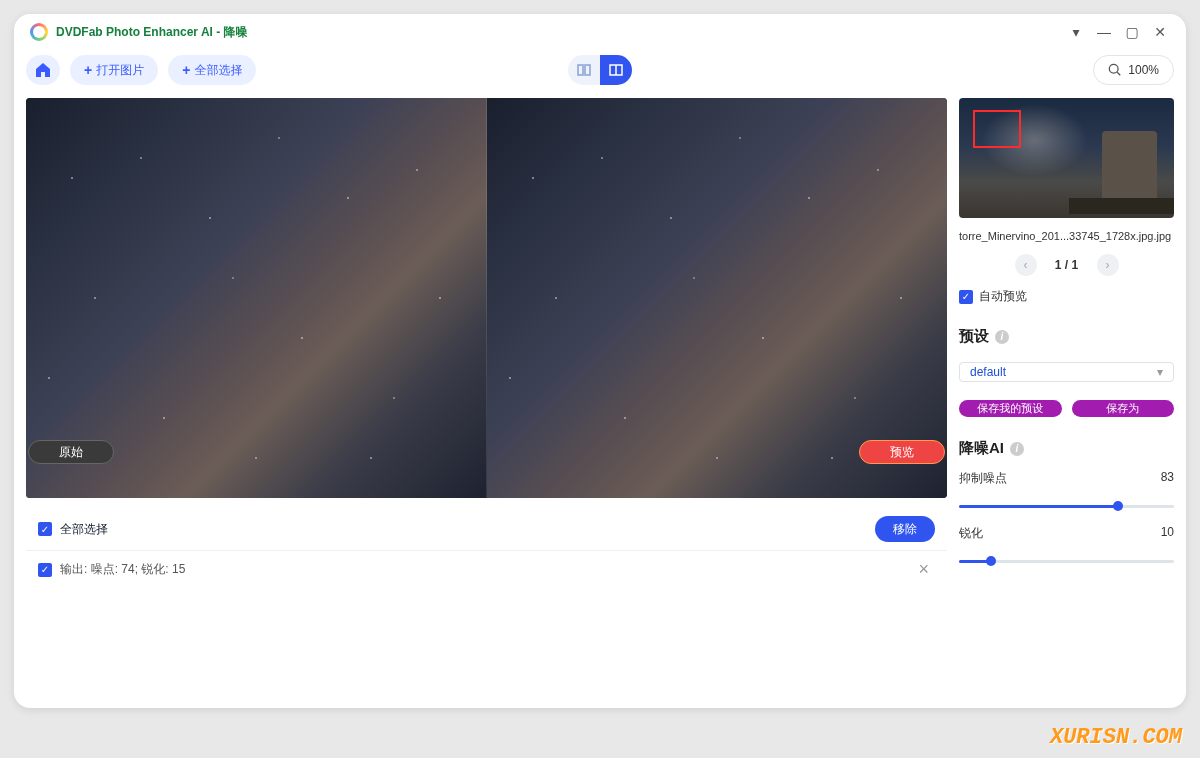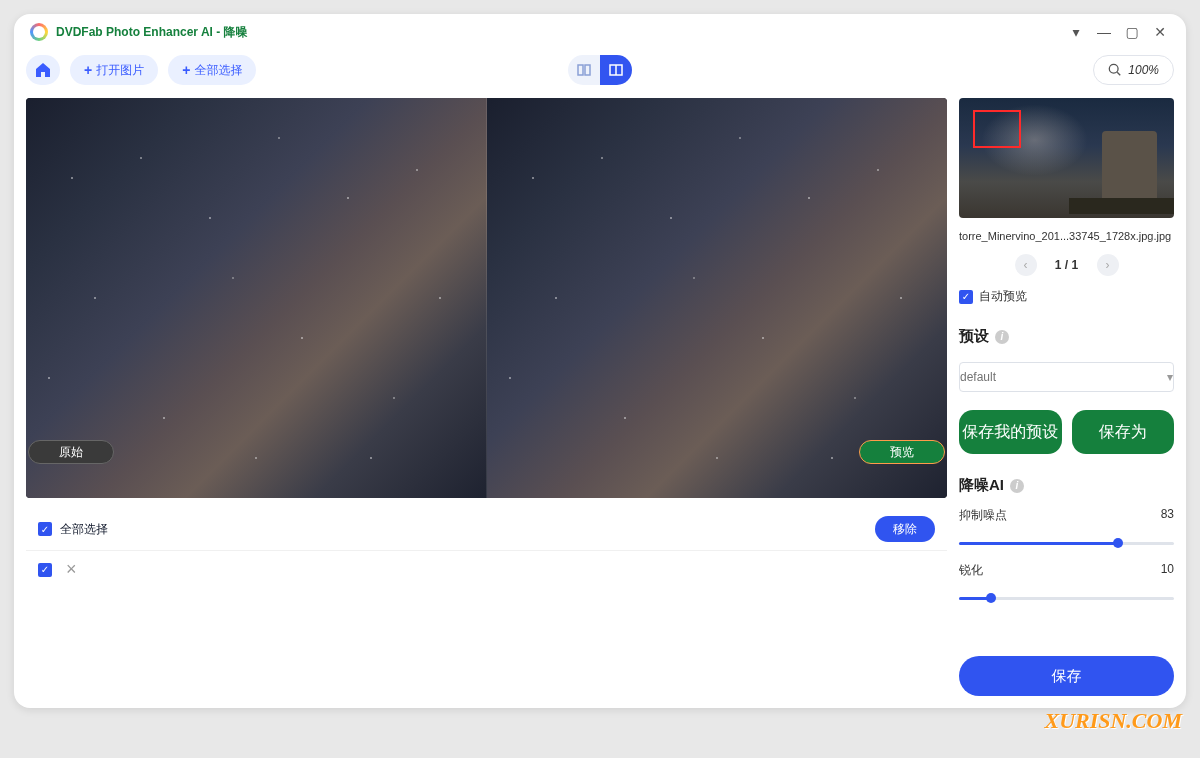--- a/index.html
+++ b/index.html
@@ -14,30 +14,30 @@
 .toolbar { height: 40px; display: flex; align-items: center; padding: 0 12px; gap: 10px; }
 .tbtn { height: 30px; border-radius: 15px; background: #eaf0ff; color: #3a5cff; display: inline-flex; align-items: center; justify-content: center; padding: 0 14px; font-size: 12px; gap: 4px; cursor: pointer; border: none; }
 .tbtn.icon-only { width: 34px; padding: 0; }
 .tbtn svg { fill: #3a5cff; }
 .tool-center { position: absolute; left: 50%; transform: translateX(-50%); display: flex; }
 .seg { display: flex; border-radius: 15px; overflow: hidden; }
 .seg-btn { width: 32px; height: 30px; display: flex; align-items: center; justify-content: center; cursor: pointer; }
 .seg-off { background: #eef2fb; color: #8aa0d6; }
 .seg-on { background: #3255f0; color: #fff; }
 .tool-right { margin-left: auto; }
-.zoom { height: 30px; border-radius: 15px; border: 1px solid #e1e4eb; background: #fff; display: inline-flex; align-items: center; padding: 0 14px; gap: 6px; font-size: 12px; color: #333; cursor: pointer; font-style: italic; }
+.zoom { height: 30px; border-radius: 15px; border: 1px solid #e1e4eb; background: #fff; display: inline-flex; align-items: center; padding: 0 14px; gap: 6px; font-size: 12px; color: #333; cursor: pointer; }
 .main { flex: 1; display: flex; padding: 8px 12px 12px 12px; gap: 12px; overflow: hidden; }
 .left-pane { flex: 1; display: flex; flex-direction: column; gap: 10px; }
 .preview-box { height: 400px; background: #141821; border-radius: 4px; position: relative; overflow: hidden; display: flex; }
 .sky-half { flex: 1; position: relative; background: linear-gradient(135deg, #1a1f2e 0%, #2a3142 20%, #3d4155 40%, #5a4f52 55%, #6b5d56 65%, #3a3c48 80%, #1e2230 100%); }
 .sky-half::before { content: ''; position: absolute; inset: 0; background-image: radial-gradient(1px 1px at 10% 20%, #fff 40%, transparent), radial-gradient(1px 1px at 25% 15%, #eee 40%, transparent), radial-gradient(1px 1px at 40% 30%, #fff 40%, transparent), radial-gradient(1px 1px at 55% 10%, #ddd 40%, transparent), radial-gradient(1px 1px at 70% 25%, #fff 40%, transparent), radial-gradient(1px 1px at 85% 18%, #eee 40%, transparent), radial-gradient(1px 1px at 15% 50%, #fff 40%, transparent), radial-gradient(1px 1px at 60% 60%, #fff 40%, transparent), radial-gradient(1px 1px at 80% 75%, #ddd 40%, transparent), radial-gradient(1px 1px at 30% 80%, #fff 40%, transparent), radial-gradient(1px 1px at 50% 90%, #eee 40%, transparent), radial-gradient(1px 1px at 90% 50%, #fff 40%, transparent), radial-gradient(1px 1px at 5% 70%, #fff 40%, transparent), radial-gradient(1px 1px at 45% 45%, #ccc 40%, transparent), radial-gradient(1px 1px at 75% 90%, #fff 40%, transparent); background-size: 100% 100%; opacity: 0.85; }
 .sky-half.right { border-left: 1px solid rgba(255,255,255,0.1); }
 .badge { position: absolute; bottom: 34px; height: 24px; border-radius: 12px; padding: 0 30px; font-size: 12px; color: #fff; display: flex; align-items: center; }
 .badge-orig { left: 2px; background: #3a3a3a; border: 1px solid #666; }
-.badge-prev { right: 2px; background: #15803d; border: 1px solid #ff9a4a; }
+.badge-prev { right: 2px; background: #ef4444; border: 1px solid #ff9a4a; }
 .file-box { flex: 1; background: #fff; border-radius: 4px; display: flex; flex-direction: column; }
 .file-header { display: flex; align-items: center; padding: 8px 12px; gap: 8px; }
 .chk { width: 14px; height: 14px; background: #3054f0; border-radius: 2px; display: inline-flex; align-items: center; justify-content: center; color: #fff; font-size: 10px; }
 .file-header-label { font-size: 12px; color: #0f172a; }
 .remove-btn { margin-left: auto; height: 26px; border-radius: 13px; background: #3054f0; color: #fff; border: none; padding: 0 18px; font-size: 12px; cursor: pointer; }
 .file-row { display: flex; align-items: center; padding: 8px 12px; gap: 8px; font-size: 12px; color: #333; border-top: 1px solid #f0f0f0; }
 .file-name { width: 390px; }
 .file-out { flex: 1; color: #555; }
 .file-close { color: #999; font-size: 18px; cursor: pointer; padding: 0 6px; }
 .right-pane { width: 215px; display: flex; flex-direction: column; gap: 8px; }
@@ -47,31 +47,31 @@
 .tower { position: absolute; right: 8%; bottom: 10%; width: 55px; height: 75px; background: #5a5248; border-radius: 4px 4px 0 0; }
 .tower::after { content: ''; position: absolute; left: -60%; right: -40%; bottom: -8px; height: 16px; background: #2a281e; }
 .sel-box { position: absolute; left: 14px; top: 12px; width: 48px; height: 38px; border: 2px solid #ff2a2a; }
 .thumb-name { font-size: 11px; color: #333; margin-top: 12px; white-space: nowrap; overflow: hidden; text-overflow: ellipsis; }
 .pager { display: flex; align-items: center; justify-content: center; gap: 60px; margin-top: 4px; position: relative; }
 .pg-btn { width: 22px; height: 22px; border-radius: 50%; background: #eef0f4; color: #aaa; display: flex; align-items: center; justify-content: center; cursor: pointer; font-size: 12px; }
 .pg-txt { font-size: 12px; font-weight: 600; color: #333; position: absolute; left: 50%; transform: translateX(-50%); }
 .auto-row { display: flex; align-items: center; gap: 6px; font-size: 12px; color: #333; margin-top: 4px; }
 .sec-title { font-size: 15px; font-weight: 700; color: #222; margin-top: 14px; display: flex; align-items: center; gap: 6px; }
 .info-i { width: 14px; height: 14px; border-radius: 50%; background: #ccc; color: #fff; font-size: 10px; display: inline-flex; align-items: center; justify-content: center; font-style: italic; }
-.preset-sel { width: 100%; height: 30px; border: 1px solid #dde1e8; border-radius: 4px; padding: 0 0; font-size: 12px; color: #737373; background: #fff; display: flex; align-items: center; justify-content: space-between; cursor: pointer; margin-top: 8px; }
+.preset-sel { width: 100%; height: 20px; border: 1px solid #dde1e8; border-radius: 4px; padding: 0 10px; font-size: 12px; color: #1d4ed8; background: #fff; display: flex; align-items: center; justify-content: space-between; cursor: pointer; margin-top: 8px; }
 .preset-sel::after { content: '▾'; color: #999; }
 .preset-btns { display: flex; gap: 10px; margin-top: 10px; }
-.pbtn { flex: 1; height: 44px; border-radius: 14px; background: #15803d; color: #fff; border: none; font-size: 16px; cursor: pointer; }
+.pbtn { flex: 1; height: 17px; border-radius: 14px; background: #a21caf; color: #fff; border: none; font-size: 11px; cursor: pointer; }
 .slider-row { display: flex; justify-content: space-between; font-size: 12px; color: #333; margin-top: 4px; }
 .slider { width: 100%; height: 14px; position: relative; margin-top: 4px; }
 .track { position: absolute; top: 6px; left: 0; right: 0; height: 3px; background: #dfe3ea; border-radius: 2px; }
 .track-fill { position: absolute; top: 6px; left: 0; height: 3px; background: #3054f0; border-radius: 2px; }
 .thumb-dot { position: absolute; top: 2px; width: 10px; height: 10px; border-radius: 50%; background: #3054f0; transform: translateX(-50%); }
 .save-btn { width: 100%; height: 40px; border-radius: 20px; background: #3054f0; color: #fff; border: none; font-size: 15px; font-weight: 500; cursor: pointer; margin-top: auto; }
-.watermark { position: absolute; right: 18px; bottom: 24px; font-family: Liberation Serif, serif; font-size: 22px; color: #ff9a1a; font-weight: 700; font-style: italic; text-shadow: 1px 1px 0 #fff; margin-top: 21px; }
+.watermark { position: absolute; right: 18px; bottom: 8px; font-family: Liberation Mono, monospace; font-size: 22px; color: #ff9a1a; font-weight: 700; font-style: italic; text-shadow: 1px 1px 0 #fff; margin-top: 21px; }
 </style>
 </head>
 <body>
 
 <div class="window">
   <div class="titlebar">
     <div class="app-icon"></div>
     <div class="title-text">DVDFab Photo Enhancer AI - 降噪</div>
     <div class="title-spacer"></div>
     <div class="win-btn">▾</div>
@@ -130,20 +130,21 @@
         <div class="badge badge-prev">预览</div>
       </div>
       <div class="file-box">
         <div class="file-header">
           <span class="chk">✓</span>
           <span class="file-header-label">全部选择</span>
           <button class="remove-btn">移除</button>
         </div>
         <div class="file-row">
           <span class="chk">✓</span>
+          <span class="file-out">输出: 噪点: 74; 锐化: 15</span>
           <span class="file-close">×</span>
         </div>
       </div>
     </div>
 
     <div class="right-pane">
       <div class="thumb-wrap">
         <div class="thumb">
           <div class="tower"></div>
           <div class="sel-box"></div>
@@ -188,17 +189,16 @@
       <div class="slider-row">
         <span>锐化</span>
         <span>10</span>
       </div>
       <div class="slider">
         <div class="track"></div>
         <div class="track-fill" id="fill2" style="width: 15%;"></div>
         <div class="thumb-dot" id="dot2" style="left: 15%;"></div>
       </div>
 
-      <button class="save-btn">保存</button>
     </div>
   </div>
 </div>
 <div class="watermark">XURISN.COM</div>
 
 </body></html>

